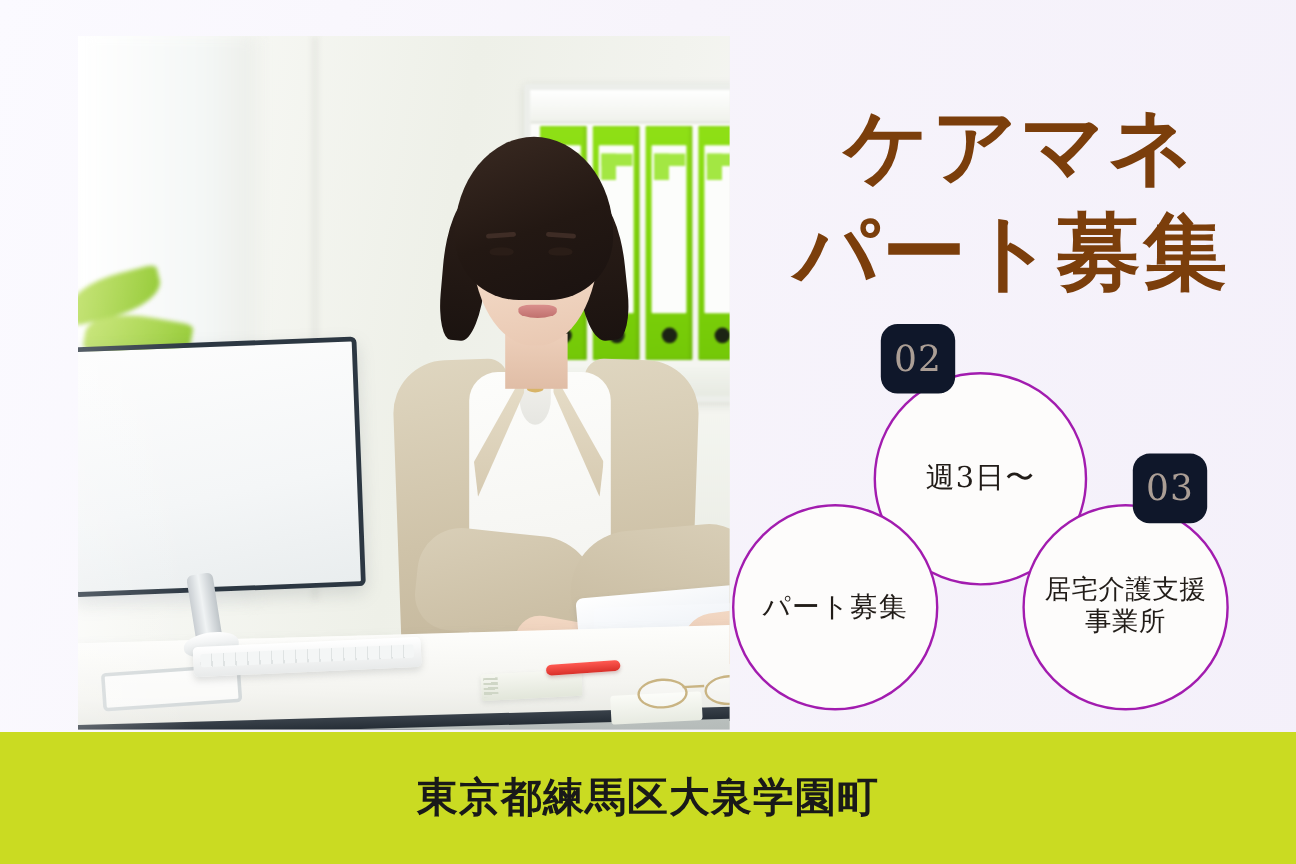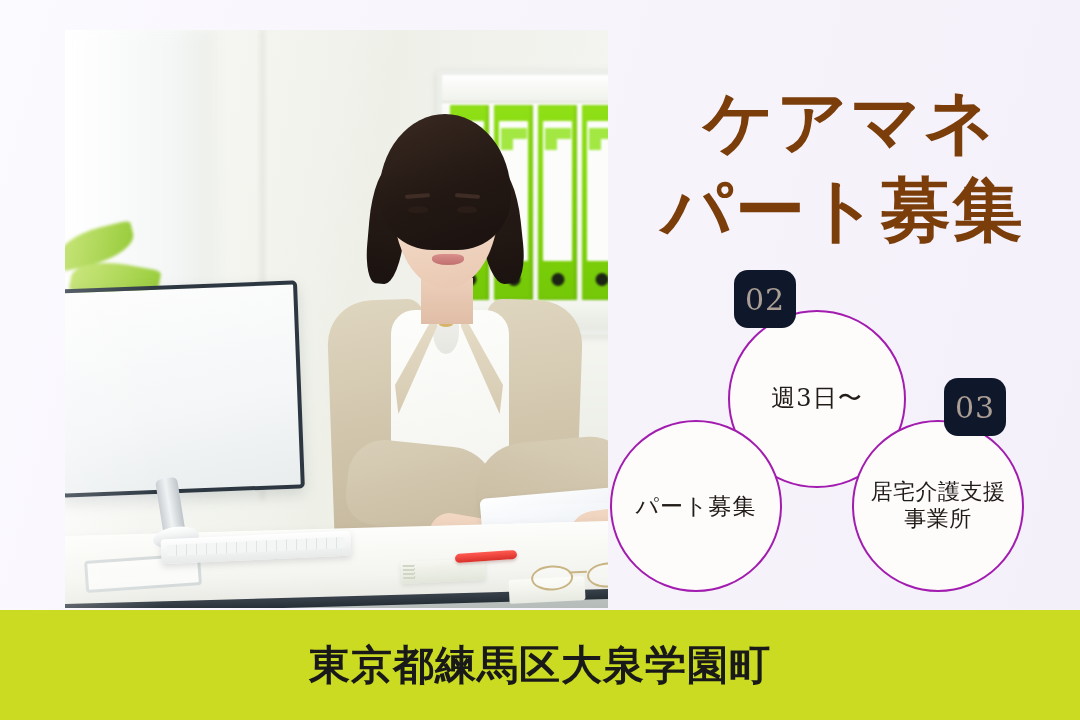--- a/index.html
+++ b/index.html
@@ -547,21 +547,21 @@
     justify-content: center;
     gap: 4px;
   }
   .banner .bline {
     color: #191919;
     font-family: "DejaVu Sans", "Liberation Sans", sans-serif;
     font-weight: 700;
     white-space: nowrap;
   }
   .banner .bline.b1 { font-size: 34px; letter-spacing: 1px; }
-  .banner .bline.b2 { font-size: 41px; letter-spacing: 1px; }
+  .banner .bline.b2 { font-size: 34px; letter-spacing: 1px; }
 </style>
 </head>
 <body>
 
 <div class="poster">
   <div class="bg-wash"></div>
 
   <div class="photo">
     <div class="ph-wall"></div>
     <div class="ph-wall-panel"></div>

